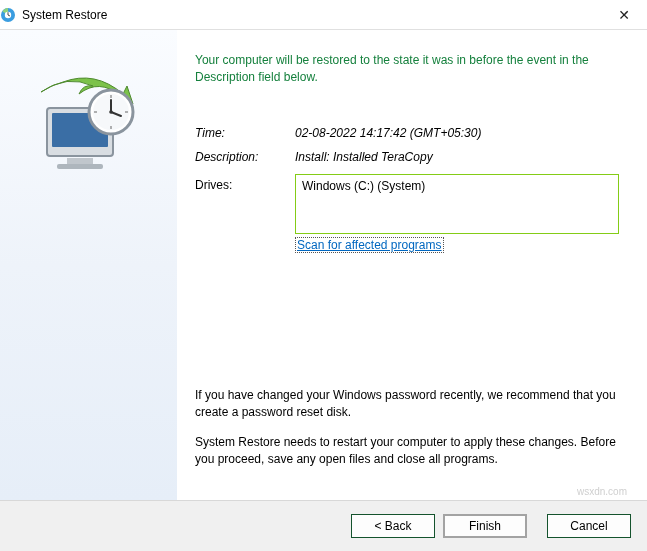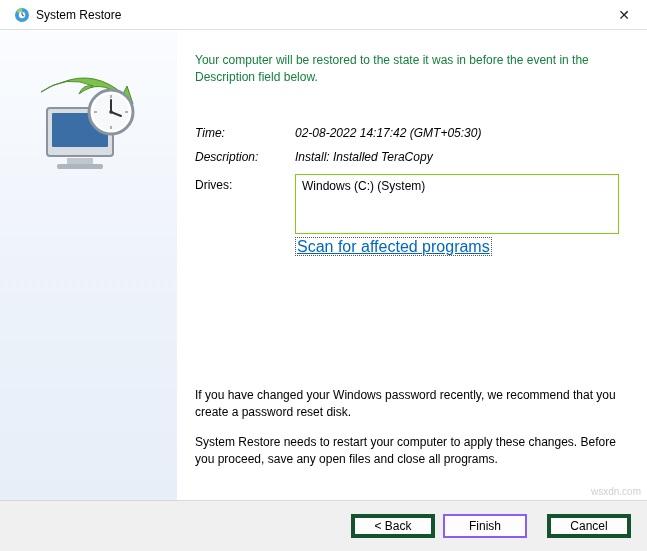--- a/index.html
+++ b/index.html
@@ -11,21 +11,21 @@
       background: #fff;
       overflow: hidden;
       position: relative;
     }
     .titlebar {
       height: 30px;
       display: flex;
       align-items: center;
       background: #fff;
       border-bottom: 1px solid #e0e0e0;
-      padding-left: 14px;
+      padding-left: 0;
     }
     .title-icon {
       width: 16px; height: 16px;
       margin-right: 6px;
       display: inline-block;
     }
     .title-text {
       font-size: 12px;
       color: #000;
       flex: 1;
@@ -95,21 +95,21 @@
       flex: 1;
       border: 1px solid #84cc16;
       height: 60px;
       padding: 4px 6px;
       font-size: 12px;
       background: #fff;
     }
     .scan-link {
       margin-left: 100px;
       margin-top: 4px;
-      font-size: 16px;
+      font-size: 12px;
     }
     .scan-link a {
       color: #0067c0;
       text-decoration: underline;
       cursor: pointer;
       border: 1px dotted #555;
       padding: 0 1px;
     }
     .lower-text {
       position: absolute;
@@ -134,35 +134,35 @@
       display: flex;
       align-items: center;
       justify-content: flex-end;
       padding-right: 16px;
       gap: 8px;
     }
     .btn {
       min-width: 84px;
       height: 24px;
       background: #fdfdfd;
-      border: 4px solid #14532d;
+      border: 1px solid #14532d;
       font-size: 12px;
       font-family: inherit;
       cursor: pointer;
       padding: 0 12px;
     }
     .btn.default {
-      border: 2px solid #8b5cf6;
+      border: 2px solid #a3a3a3;
       padding: 0 11px;
     }
     .btn.cancel-spaced { margin-left: 12px; }
 
     .watermark {
       position: absolute;
-      right: 6px;
+      right: 20px;
       bottom: 54px;
       font-size: 10px;
       color: #cfcfcf;
       pointer-events: none;
     }
   </style>
 </head>
 <body>
 
 <div class="titlebar">

